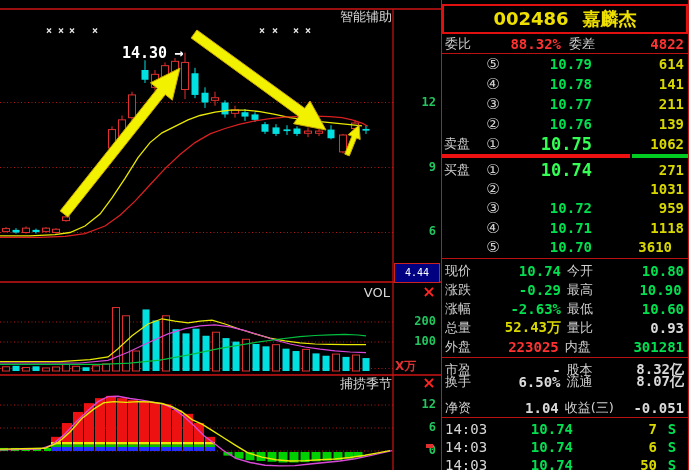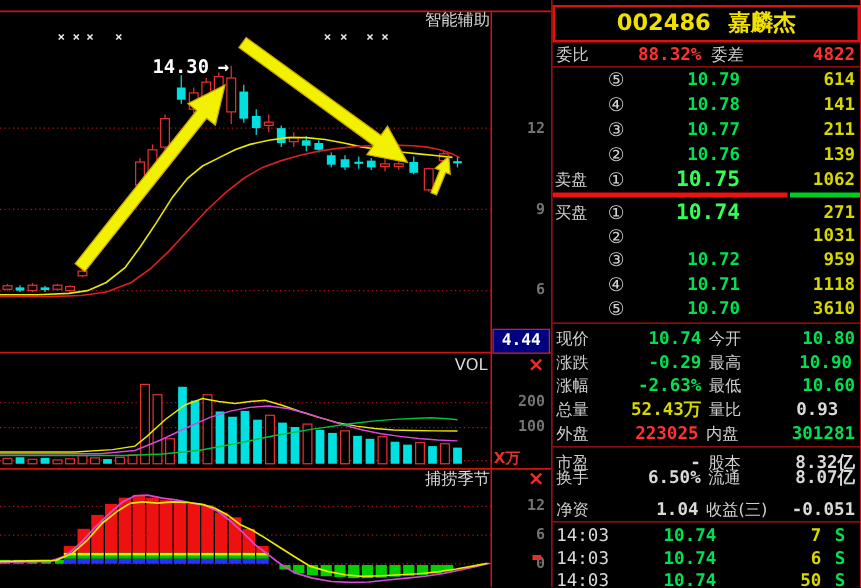--- a/index.html
+++ b/index.html
@@ -1,29 +1,29 @@
 <!DOCTYPE html>
 <html><head>
 <meta charset="utf-8">
 <style>
   html,body{margin:0;padding:0;background:#000;width:689px;height:470px;overflow:hidden}
   #screen{position:relative;width:689px;height:470px;background:#000;
           font-family:"DejaVu Sans","Liberation Sans",sans-serif;-webkit-font-smoothing:none}
   .abs{position:absolute}
   .lbl{color:#d8d8d8;font-size:13px;line-height:14px;white-space:nowrap}
-  .tickl{position:absolute;width:28px;text-align:right;color:#737373;font-size:12px;font-weight:bold;
+  .tickl{position:absolute;width:28px;text-align:right;color:#22c55e;font-size:12px;font-weight:bold;
          font-family:"DejaVu Sans Mono","Liberation Mono",monospace;line-height:13px}
   .close-x{position:absolute;color:#ff2525;font-size:16px;font-weight:bold;line-height:14px;width:16px;text-align:center;cursor:pointer}
   .xmark{position:absolute;color:#e8e8e8;font-size:10px;font-weight:bold;line-height:10px;
          font-family:"DejaVu Sans Mono","Liberation Mono",monospace}
   #annotation{position:absolute;left:122px;top:44px;color:#fff;font-size:15px;font-weight:bold;
               font-family:"DejaVu Sans Mono","Liberation Mono",monospace;white-space:nowrap}
   #annotation .ptr{margin-left:7px}
   #price-tag{position:absolute;left:394px;top:263px;width:46px;height:20px;background:#000080;
-             border:1px solid #cc2222;box-sizing:border-box;color:#fff;font-size:13px;font-weight:bold;
+             border:1px solid #cc2222;box-sizing:border-box;color:#fff;font-size:10px;font-weight:normal;
              text-align:center;line-height:17px;font-family:"DejaVu Sans Mono","Liberation Mono",monospace}
   
   #panel{position:absolute;left:441px;top:0;width:248px;height:470px;background:#000;
          border-left:1px solid #cc1414;border-right:1px solid #cc1414;box-sizing:border-box}
   #title-box{position:absolute;left:0;top:4px;width:246px;height:30px;border:2px solid #e01010;
              box-sizing:border-box;text-align:center;color:#f0e000;font-size:18px;font-weight:bold;
              line-height:26px;white-space:nowrap}
   #title-box .name{margin-left:14px}
   .sep{position:absolute;left:0;width:246px;height:1px;background:#bb1111}
   .prow{position:absolute;left:0;width:246px;display:flex;align-items:center;white-space:nowrap}
@@ -355,21 +355,21 @@
         <div class="prow" style="top: 218px; height: 20px;">
           <span class="cl" style="width:34px;padding-left:2px"></span>
           <span class="circ" style="width:30px;text-align:center">④</span>
           <span class="val g" style="width:84px;text-align:right">10.71</span>
           <span class="val y" style="flex:1;text-align:right;padding-right:4px">1118</span>
         </div>
         <div class="prow" style="top: 237px; height: 20px;">
           <span class="cl" style="width:34px;padding-left:2px"></span>
           <span class="circ" style="width:30px;text-align:center">⑤</span>
           <span class="val g" style="width:84px;text-align:right">10.70</span>
-          <span class="val y" style="flex:1;text-align:right;padding-right:4px">3610</span>
+          <span class="val y" style="flex:1;text-align:right;padding-right:16px">3610</span>
         </div>
       </div>
     <div class="sep" style="top:258px"></div>
 
     <div id="quote-rows">
         <div class="prow" style="top: 261px; height: 19px;">
           <span class="cl" style="width:42px;padding-left:3px">现价</span>
           <span class="val g" style="width:74px;text-align:right">10.74</span>
           <span class="cl" style="width:70px;margin-left:6px">今开</span>
           <span class="val g" style="flex:1;text-align:right;padding-right:4px">10.80</span>
@@ -383,21 +383,21 @@
         <div class="prow" style="top: 299px; height: 19px;">
           <span class="cl" style="width:42px;padding-left:3px">涨幅</span>
           <span class="val g" style="width:74px;text-align:right">-2.63%</span>
           <span class="cl" style="width:70px;margin-left:6px">最低</span>
           <span class="val g" style="flex:1;text-align:right;padding-right:4px">10.60</span>
         </div>
         <div class="prow" style="top: 318px; height: 19px;">
           <span class="cl" style="width:42px;padding-left:3px">总量</span>
           <span class="val y" style="width:74px;text-align:right">52.43万</span>
           <span class="cl" style="width:70px;margin-left:6px">量比</span>
-          <span class="val w" style="flex:1;text-align:left;padding-right:4px">0.93</span>
+          <span class="val w" style="flex:1;text-align:right;padding-right:4px">0.93</span>
         </div>
         <div class="prow" style="top: 337px; height: 19px;">
           <span class="cl" style="width:42px;padding-left:3px">外盘</span>
           <span class="val r" style="width:74px;text-align:right">223025</span>
           <span class="cl" style="width:70px;margin-left:6px">内盘</span>
           <span class="val g" style="flex:1;padding-right:4px">301281</span>
         </div>
       </div>
     <div class="sep" style="top:357px"></div>
 

